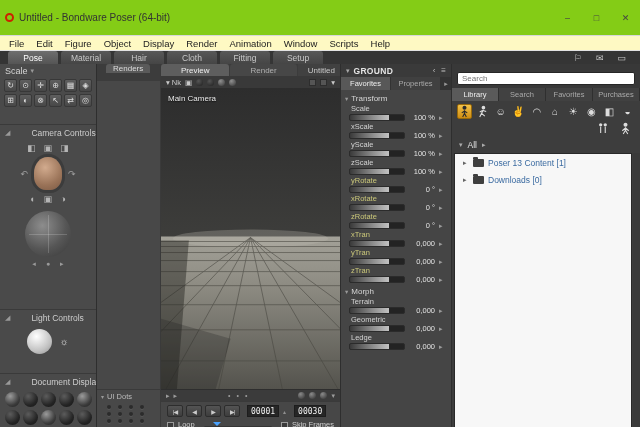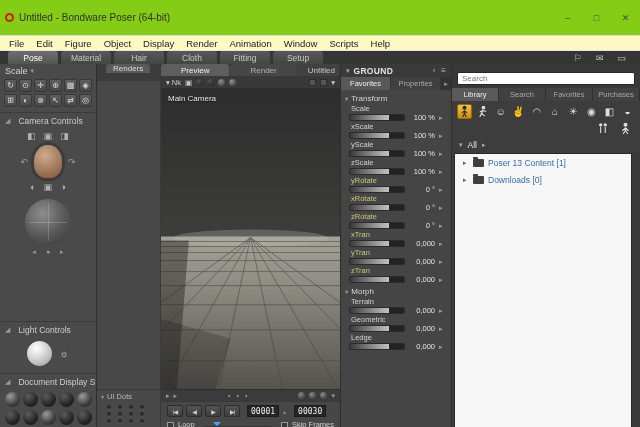--- a/index.html
+++ b/index.html
@@ -31,21 +31,21 @@
   .center{width:244px;flex:none;display:flex;background:#464646;border-right:1px solid #2e2e2e}
   .params{width:111px;flex:none;background:#454545;border-right:1px solid #2e2e2e;display:flex;flex-direction:column;overflow:hidden}
   .library{flex:1;background:#3d3d3d;display:flex;flex-direction:column;overflow:hidden}
 
   
   .lp-head{display:flex;align-items:center;gap:3px;padding:2px 5px;font-size:9px;color:#d5d5d5}
   .lp-head .c{font-size:7px;color:#999}
   .tool-grid{display:grid;grid-template-columns:repeat(6,13px);gap:2px;padding:1px 4px}
   .tool-btn{width:13px;height:13px;background:linear-gradient(#5f5f5f,#474747);border:1px solid #383838;border-radius:2px;
             color:#ddd;font-size:8px;display:flex;align-items:center;justify-content:center}
-  .sec-head{display:flex;align-items:center;gap:8px;font-size:8.5px;color:#cdcdcd;padding:3px 5px;border-top:1px solid #3a3a3a;margin-top:4px;white-space:nowrap;overflow:hidden}
+  .sec-head{display:flex;align-items:center;gap:21px;font-size:8.5px;color:#cdcdcd;padding:3px 5px;border-top:1px solid #3a3a3a;margin-top:16px;white-space:nowrap;overflow:hidden}
   .sec-head .c{font-size:7px;color:#999}
   .cam-row{display:flex;justify-content:center;gap:8px;color:#b5b5b5;font-size:9px;padding:2px 0}
   .head-row{display:flex;align-items:center;justify-content:center;gap:6px;padding:2px 0}
   .head-flank{color:#9f9f9f;font-size:9px}
   .head-preview{width:28px;height:33px;border-radius:48% 48% 42% 42%;background:radial-gradient(circle at 40% 32%,#d2ab8e,#9a7358 62%,#7c5a44);box-shadow:0 0 0 3px #3c3c3c}
   .trackball{width:46px;height:46px;border-radius:50%;margin:5px auto 2px auto;position:relative;
              background:radial-gradient(circle at 38% 32%,#8d8d8d,#565656 55%,#383838)}
   .trackball::before{content:"";position:absolute;left:50%;top:4px;bottom:4px;width:1px;background:rgba(255,255,255,.18)}
   .trackball::after{content:"";position:absolute;top:50%;left:4px;right:4px;height:1px;background:rgba(255,255,255,.18)}
   .under-tb{display:flex;justify-content:center;gap:10px;color:#9a9a9a;font-size:7px;padding:1px 0}

